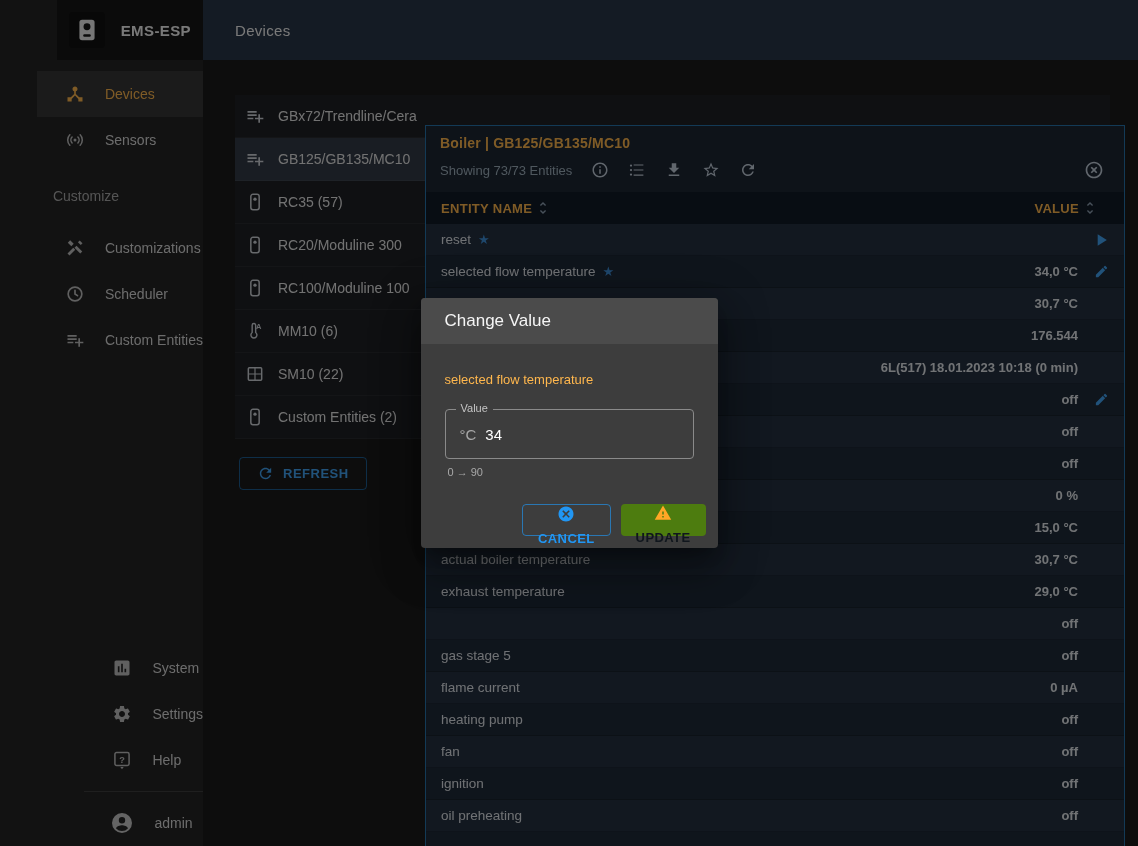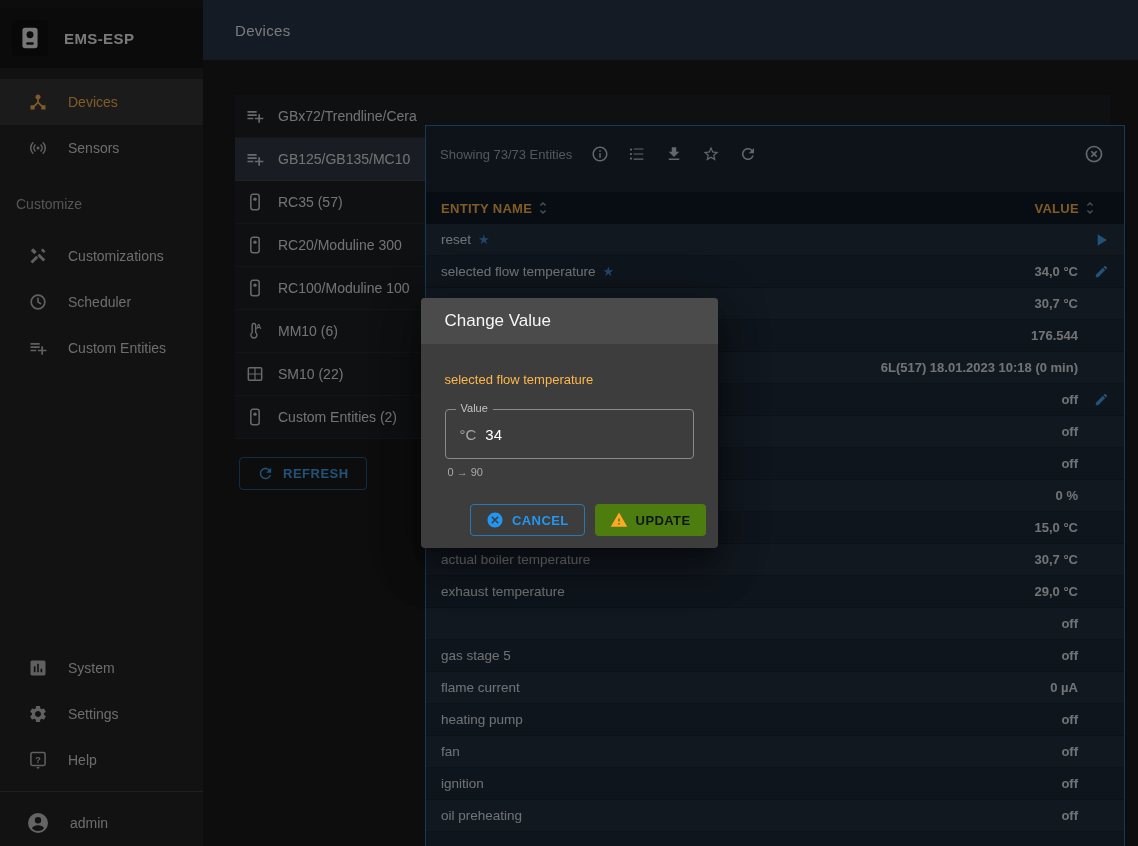--- a/index.html
+++ b/index.html
@@ -5,21 +5,21 @@
   * { margin:0; padding:0; box-sizing:border-box; }
   html,body { background:#000; }
   body { font-family:"Liberation Sans","DejaVu Sans",sans-serif; }
   .viewport { position:relative; width:1138px; height:846px; overflow:hidden; background:#1a1a1a; }
 
   svg { display:block; }
   .ic { display:inline-flex; align-items:center; justify-content:center; }
   .ic svg { width:100%; height:100%; }
 
   
-  .sidebar { position:absolute; left:0; top:8px; bottom:0; width:203px; background:#242424; display:flex; flex-direction:column; z-index:1; }
+  .sidebar { position:absolute; left:0; top:0; bottom:0; width:203px; background:#242424; display:flex; flex-direction:column; z-index:1;align-items:flex-end; }
   .logo-bar { height:60px; background:#161616; display:flex; align-items:center; gap:16px; padding:0 12px; flex:none; }
   .logo-icon { width:36px; height:36px; background:#101010; border-radius:4px; display:flex; align-items:center; justify-content:center; }
   .logo-icon svg { width:26px; height:26px; }
   .logo-text { color:#f2f2f2; font-size:15px; font-weight:700; letter-spacing:.4px; }
   .nav-top { padding-top:11px; }
   .nav-item { height:46px; display:flex; align-items:center; gap:20px; padding-left:28px; color:#d9d9d9; font-size:14px; font-weight:500; cursor:pointer; }
   .nav-item .ic { width:20px; height:20px; color:#c0c0c0; flex:none; }
   .nav-item.active { background:rgba(255,255,255,.09); color:var(--accent-orange); }
   .nav-item.active .ic { color:var(--accent-orange); }
   .section-label { padding:26px 16px 22px; color:#aaaaaa; font-size:14px; line-height:14px; }
@@ -73,21 +73,21 @@
             box-shadow:0 11px 15px -7px rgba(0,0,0,.3),0 24px 38px 3px rgba(0,0,0,.24),0 9px 46px 8px rgba(0,0,0,.22); }
   .dialog-title { background:#4b4b4b; padding:13px 24px; color:#f5f5f5; font-size:17px; font-weight:500; }
   .dialog-body { padding:28px 24px 0; }
   .entity-label { color:var(--accent-orange); font-size:13px; margin-bottom:22px; }
   .field { position:relative; height:50px; border:1px solid #8a8a8a; border-radius:4px; display:flex; align-items:center; gap:9px; padding:0 14px; }
   .field-label { position:absolute; top:-8px; left:10px; background:#3d3d3d; padding:0 5px; font-size:11px; color:#c4c4c4; }
   .unit { color:#a8a8a8; font-size:15px; }
   .field input { flex:1; min-width:0; background:transparent; border:none; outline:none; color:#fff; font-family:inherit; font-size:15px; }
   .helper { margin:7px 0 0 3px; font-size:11px; color:#a8a8a8; }
   .dialog-actions { display:flex; justify-content:flex-end; gap:10px; padding:26px 12px 12px; }
-  .btn { display:inline-flex; align-items:center; gap:8px; height:32px; padding:0 15px; border-radius:4px; font-family:inherit; font-size:13px; font-weight:700; letter-spacing:.4px; cursor:pointer; }
+  .btn { display:inline-flex; align-items:center; gap:8px; height:32px; padding:0 15px; border-radius:4px; font-family:inherit; font-size:13px; font-weight:700; letter-spacing:.4px; cursor:pointer;flex-direction:column; }
   .btn-cancel { background:transparent; border:1px solid rgba(33,150,243,.65); color:var(--accent-blue); }
   .btn-cancel .ic { width:18px; height:18px; color:var(--accent-blue); }
   .btn-update { background:#4d7c0f; border:none; color:#10161d; }
   .btn-update .ic { width:18px; height:18px; color:var(--warn-orange); }
 </style>
 </head>
 <body>
 
 <div class="viewport">
 
@@ -281,20 +281,21 @@
               <svg viewBox="0 0 24 24" fill="currentColor">
                 <path d="M17.65 6.35C16.2 4.9 14.21 4 12 4c-4.42 0-7.99 3.58-7.99 8s3.57 8 7.99 8c3.73 0 6.84-2.55 7.73-6h-2.08c-.82 2.33-3.04 4-5.65 4-3.31 0-6-2.69-6-6s2.69-6 6-6c1.66 0 3.14.69 4.22 1.78L13 11h7V4l-2.35 2.35z"></path>
               </svg>
             </span>
           <span>REFRESH</span>
         </button>
       </div>
 
       <section class="entity-panel">
         <div class="panel-head">
+          <div class="panel-title">Boiler | GB125/GB135/MC10</div>
           <div class="panel-toolbar">
             <span class="showing-text">Showing 73/73 Entities</span>
             <span class="ic tb-icon">
                 <svg viewBox="0 0 24 24" fill="currentColor">
                   <path d="M11 7h2v2h-2V7zm0 4h2v6h-2v-6zm1-9C6.48 2 2 6.48 2 12s4.48 10 10 10 10-4.48 10-10S17.52 2 12 2zm0 18c-4.41 0-8-3.59-8-8s3.59-8 8-8 8 3.59 8 8-3.59 8-8 8z"></path>
                 </svg>
               </span>
             <span class="ic tb-icon">
                 <svg viewBox="0 0 24 24" fill="currentColor">
                   <path d="M4 10.5a1.5 1.5 0 1 0 0 3 1.5 1.5 0 0 0 0-3zm0-6a1.5 1.5 0 1 0 0 3 1.5 1.5 0 0 0 0-3zm0 12a1.5 1.5 0 1 0 0 3 1.5 1.5 0 0 0 0-3zM7.5 6h13V4.5h-13V6zm0 6.8h13v-1.5h-13v1.5zm0 6.7h13V18h-13v1.5z"></path>

